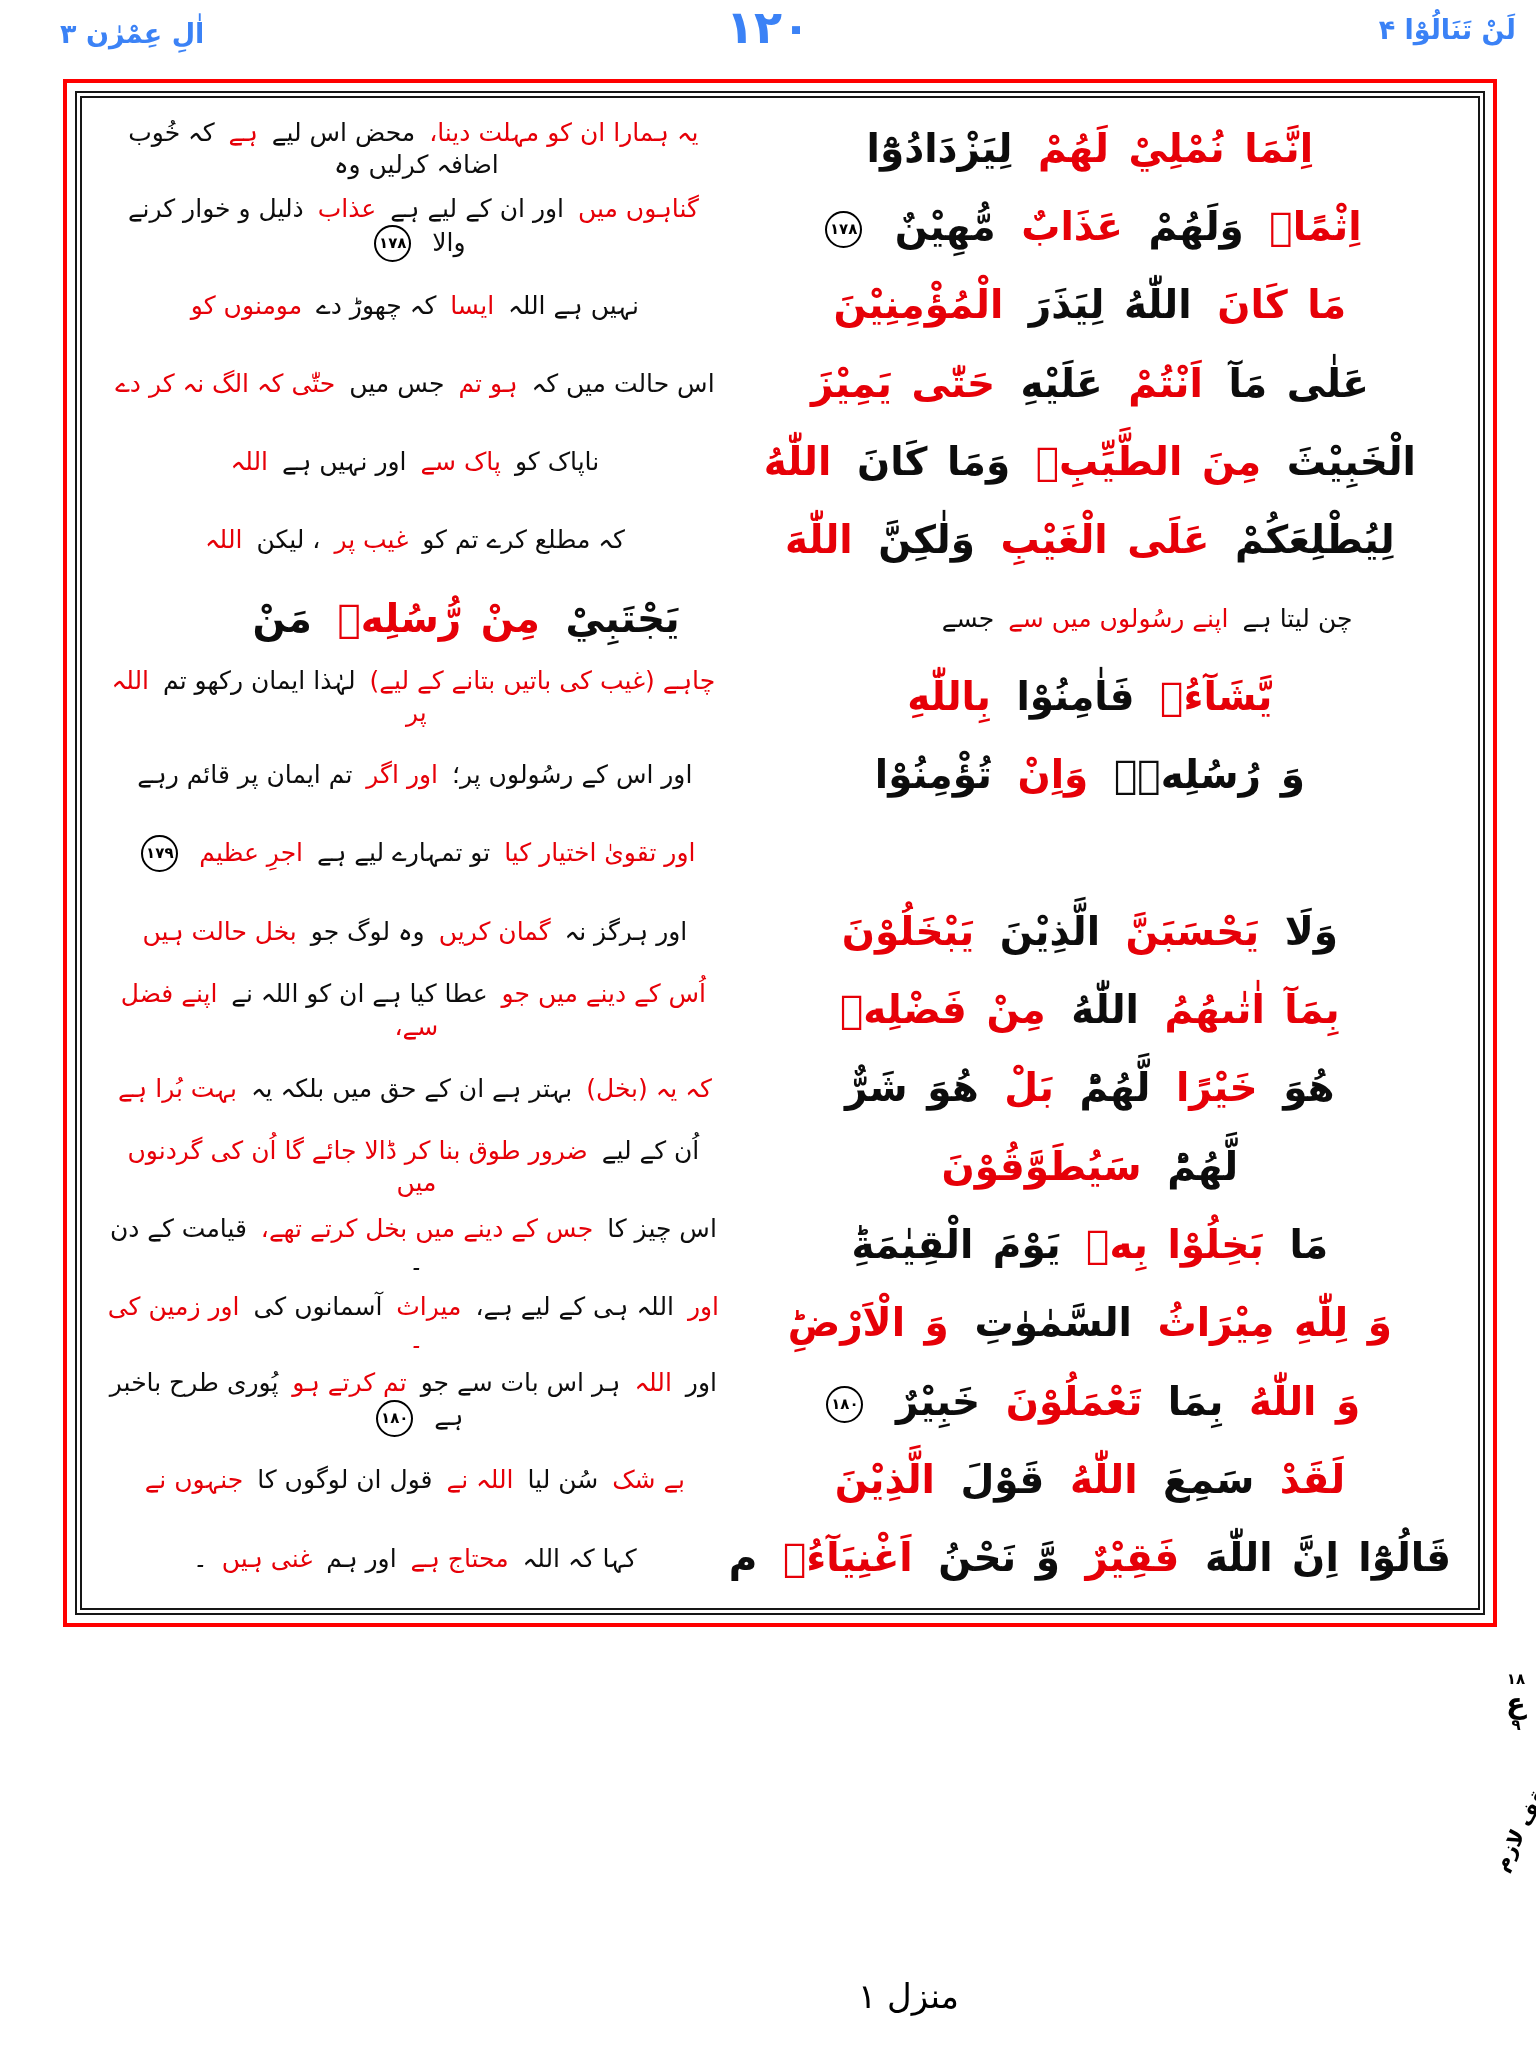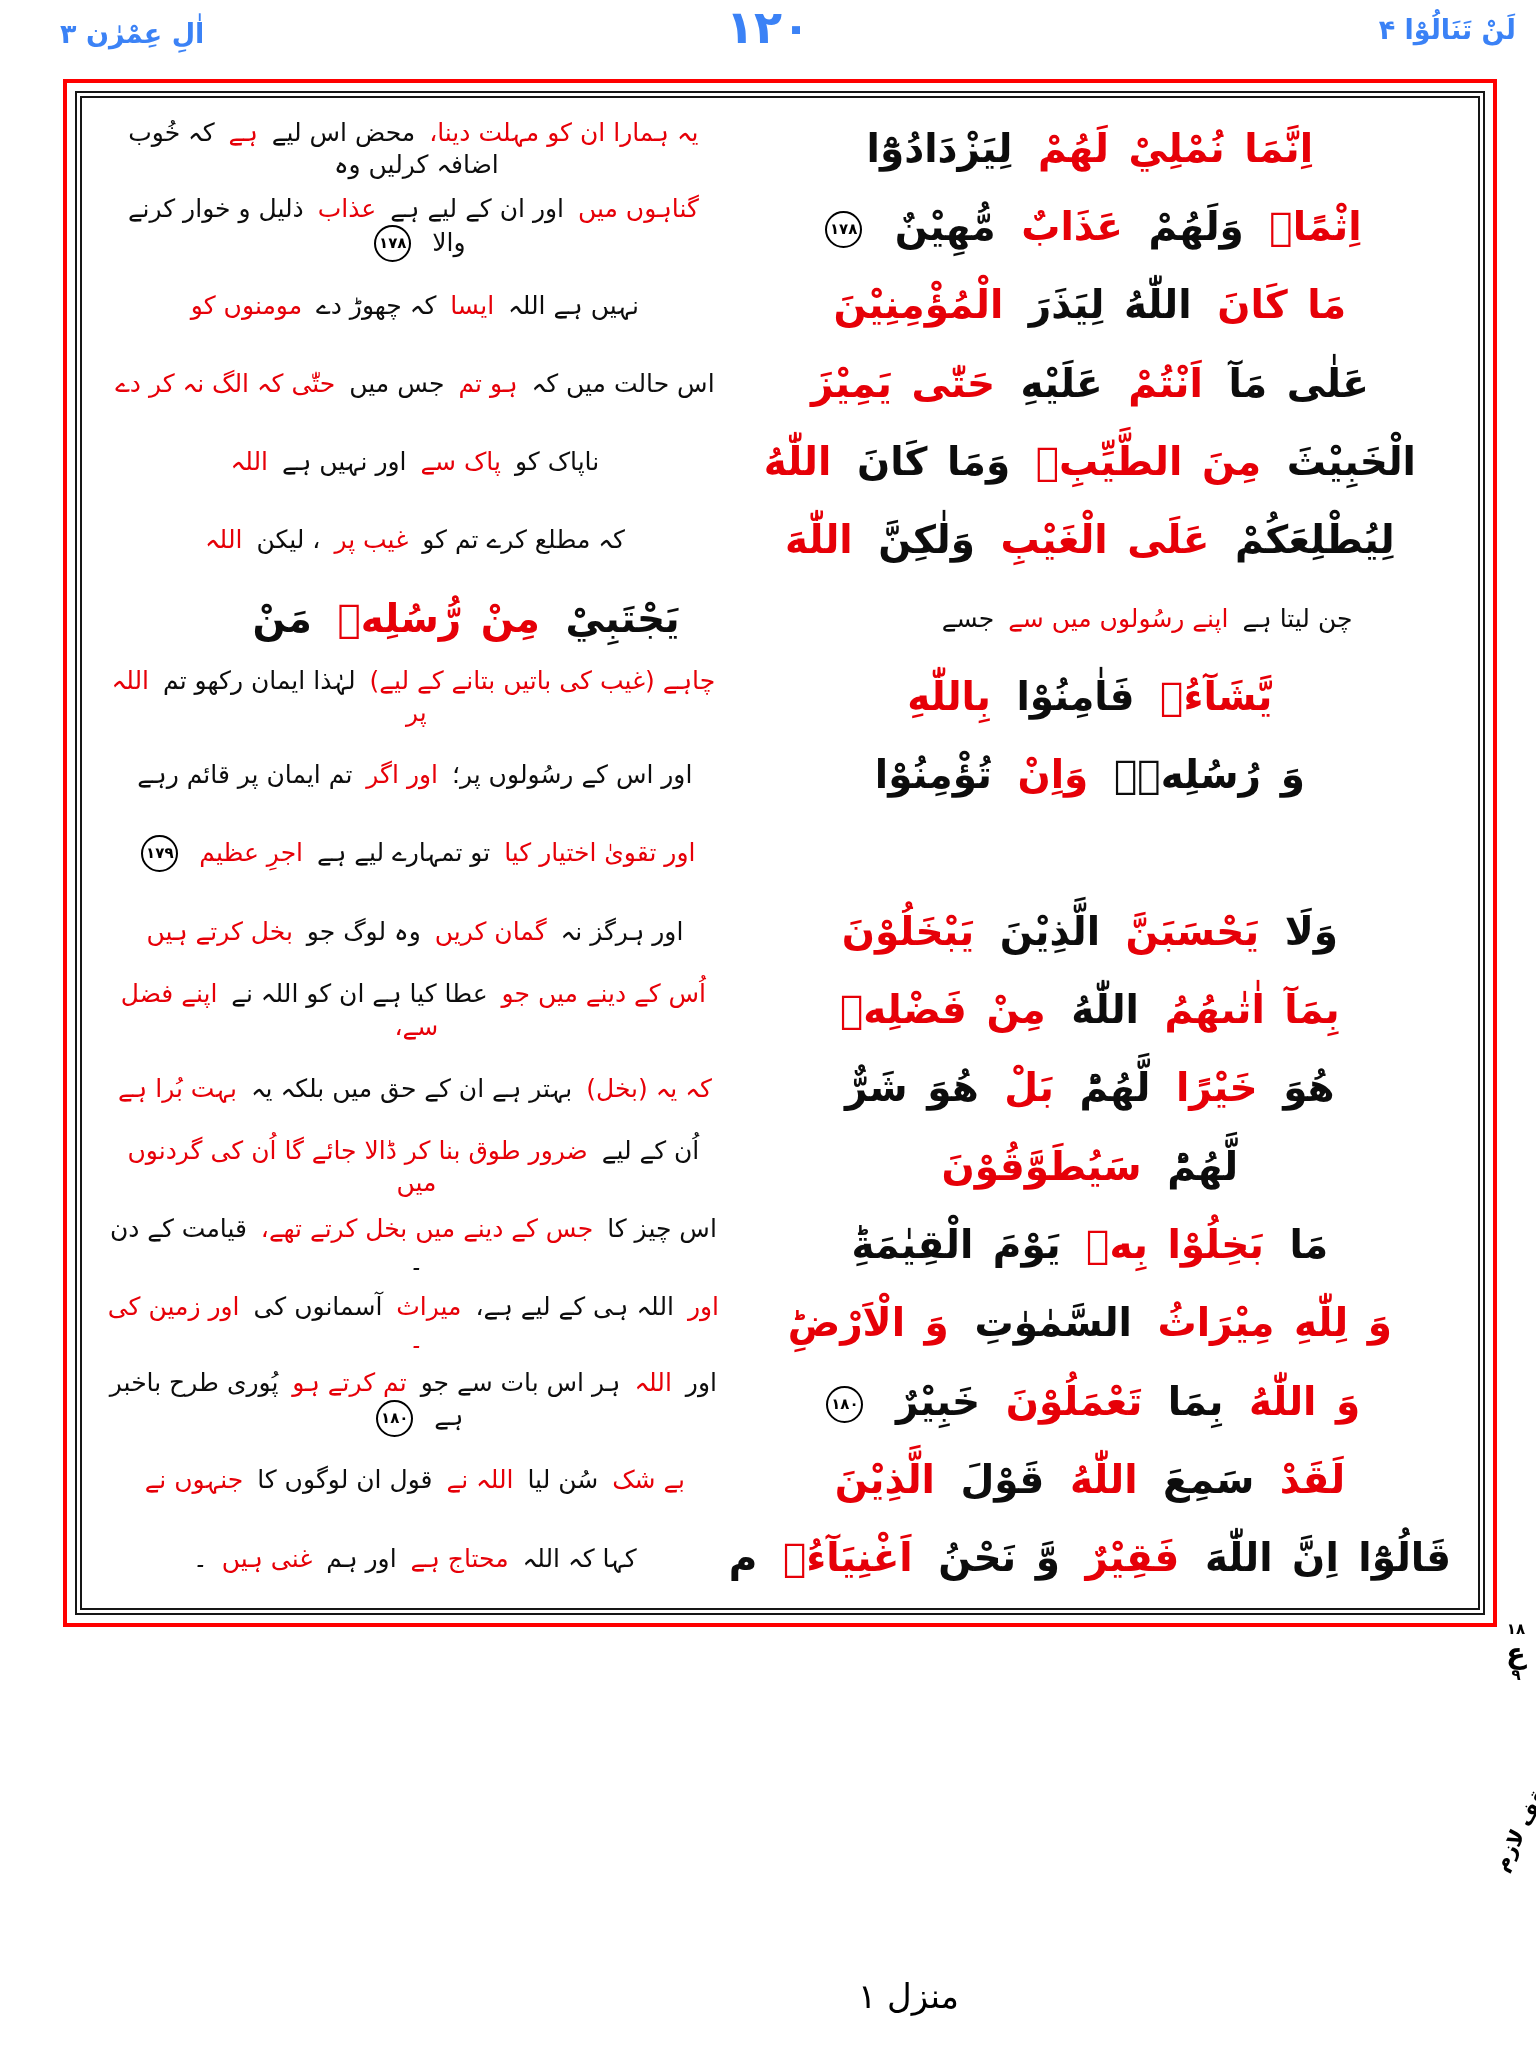--- a/index.html
+++ b/index.html
@@ -26,21 +26,21 @@
   .cell.arabic{width:54%;font-size:39px;font-weight:bold;line-height:1.15;text-align:center;word-spacing:6px;box-sizing:border-box}
   .seg{margin:0 3px}
   .red{color:#e60008}
   .blk{color:#0d0d0d}
   .vc{
     display:inline-block;width:37px;height:37px;line-height:33px;box-sizing:border-box;
     border:2px solid #000;border-radius:50%;font-size:15px;font-weight:bold;color:#000;
     text-align:center;vertical-align:middle;margin:0 10px;word-spacing:0;
   }
   #footer{position:absolute;left:858px;top:1976px;font-size:34px;font-weight:normal;color:#000;direction:rtl}
-  #ruku{position:absolute;left:1499px;top:1622px;width:34px;text-align:center;font-weight:bold;color:#000;line-height:1.05}
+  #ruku{position:absolute;left:1499px;top:1672px;width:34px;text-align:center;font-weight:bold;color:#000;line-height:1.05}
   #ruku .n{display:block;font-size:15px}
   #ruku .ain{display:block;font-size:29px}
   #waqf{
     position:absolute;left:1472px;top:1812px;font-size:21px;font-weight:bold;color:#000;
     transform:rotate(-62deg);transform-origin:50% 50%;white-space:nowrap;direction:rtl;
   }
 </style>
 </head>
 <body>
 
@@ -83,21 +83,21 @@
         <div class="cell arabic"><span class="seg red">يَّشَآءُ۪</span> <span class="seg blk">فَاٰمِنُوْا</span> <span class="seg red">بِاللّٰهِ</span> </div>
       </div>
       <div class="row">
         <div class="cell urdu"><span class="seg blk">اور اس کے رسُولوں پر؛</span> <span class="seg red">اور اگر</span> <span class="seg blk">تم ایمان پر قائم رہے</span> </div>
         <div class="cell arabic"><span class="seg blk">وَ رُسُلِهٖۚ</span> <span class="seg red">وَاِنْ</span> <span class="seg blk">تُؤْمِنُوْا</span> </div>
       </div>
       <div class="row">
         <div class="cell urdu"><span class="seg red">اور تقویٰ اختیار کیا</span> <span class="seg blk">تو تمہارے لیے ہے</span> <span class="seg red">اجرِ عظیم</span> <span class="vc">۱۷۹</span></div>
       </div>
       <div class="row">
-        <div class="cell urdu"><span class="seg blk">اور ہرگز نہ</span> <span class="seg red">گمان کریں</span> <span class="seg blk">وہ لوگ جو</span> <span class="seg red">بخل کرتے ہیں</span> </div>
+        <div class="cell urdu"><span class="seg blk">اور ہرگز نہ</span> <span class="seg red">گمان کریں</span> <span class="seg blk">وہ لوگ جو</span> <span class="seg red">بخل حالت ہیں</span> </div>
         <div class="cell arabic"><span class="seg blk">وَلَا</span> <span class="seg red">يَحْسَبَنَّ</span> <span class="seg blk">الَّذِيْنَ</span> <span class="seg red">يَبْخَلُوْنَ</span> </div>
       </div>
       <div class="row">
         <div class="cell urdu"><span class="seg red">اُس کے دینے میں جو</span> <span class="seg blk">عطا کیا ہے ان کو اللہ نے</span> <span class="seg red">اپنے فضل سے،</span> </div>
         <div class="cell arabic"><span class="seg red">بِمَآ اٰتٰىهُمُ</span> <span class="seg blk">اللّٰهُ</span> <span class="seg red">مِنْ فَضْلِهٖ</span> </div>
       </div>
       <div class="row">
         <div class="cell urdu"><span class="seg red">کہ یہ (بخل)</span> <span class="seg blk">بہتر ہے ان کے حق میں بلکہ یہ</span> <span class="seg red">بہت بُرا ہے</span> </div>
         <div class="cell arabic"><span class="seg blk">هُوَ</span> <span class="seg red">خَيْرًا</span> <span class="seg blk">لَّهُمْؕ</span> <span class="seg red">بَلْ</span> <span class="seg blk">هُوَ شَرٌّ</span> </div>
       </div>

